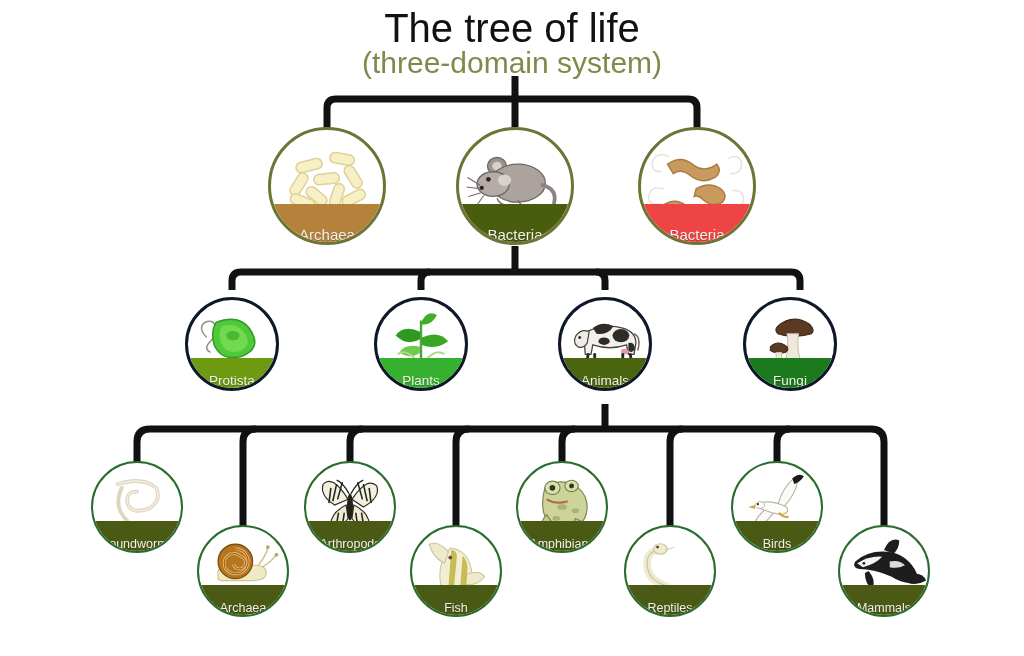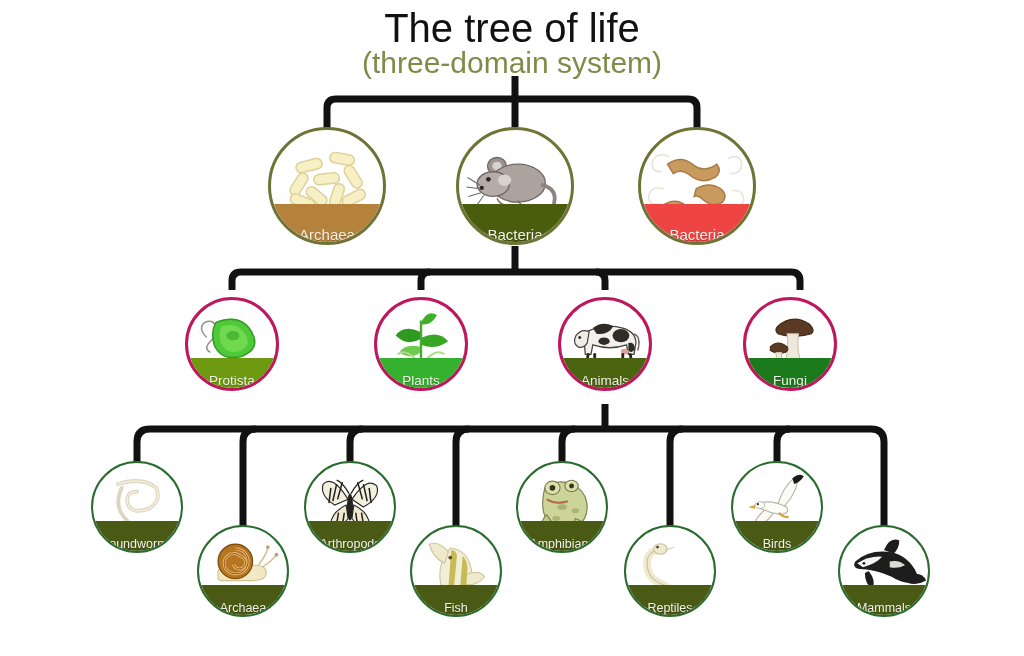--- a/index.html
+++ b/index.html
@@ -50,21 +50,21 @@
     white-space:nowrap;
     text-shadow:0 1px 1px rgba(0,0,0,.28);
   }
   .node .art{
     position:absolute;left:0;top:0;width:100%;height:100%;
   }
   
   .tier1{width:118px;height:118px;border:3px solid #6e7436;}
   .tier1 .band{height:38px;}
   .tier1 .label{font-size:15px;}
-  .tier2{width:94px;height:94px;border:3px solid #be185d;}
+  .tier2{width:94px;height:94px;border:3px solid #0f172a;}
   .tier2 .band{height:30px;}
   .tier2 .label{font-size:13.5px;}
   .tier3{width:92px;height:92px;border:2.5px solid #2a6b2e;}
   .tier3 .band{height:30px;}
   .tier3 .label{font-size:12.5px;}
 </style>
 </head>
 <body>
 
 <div id="stage">

